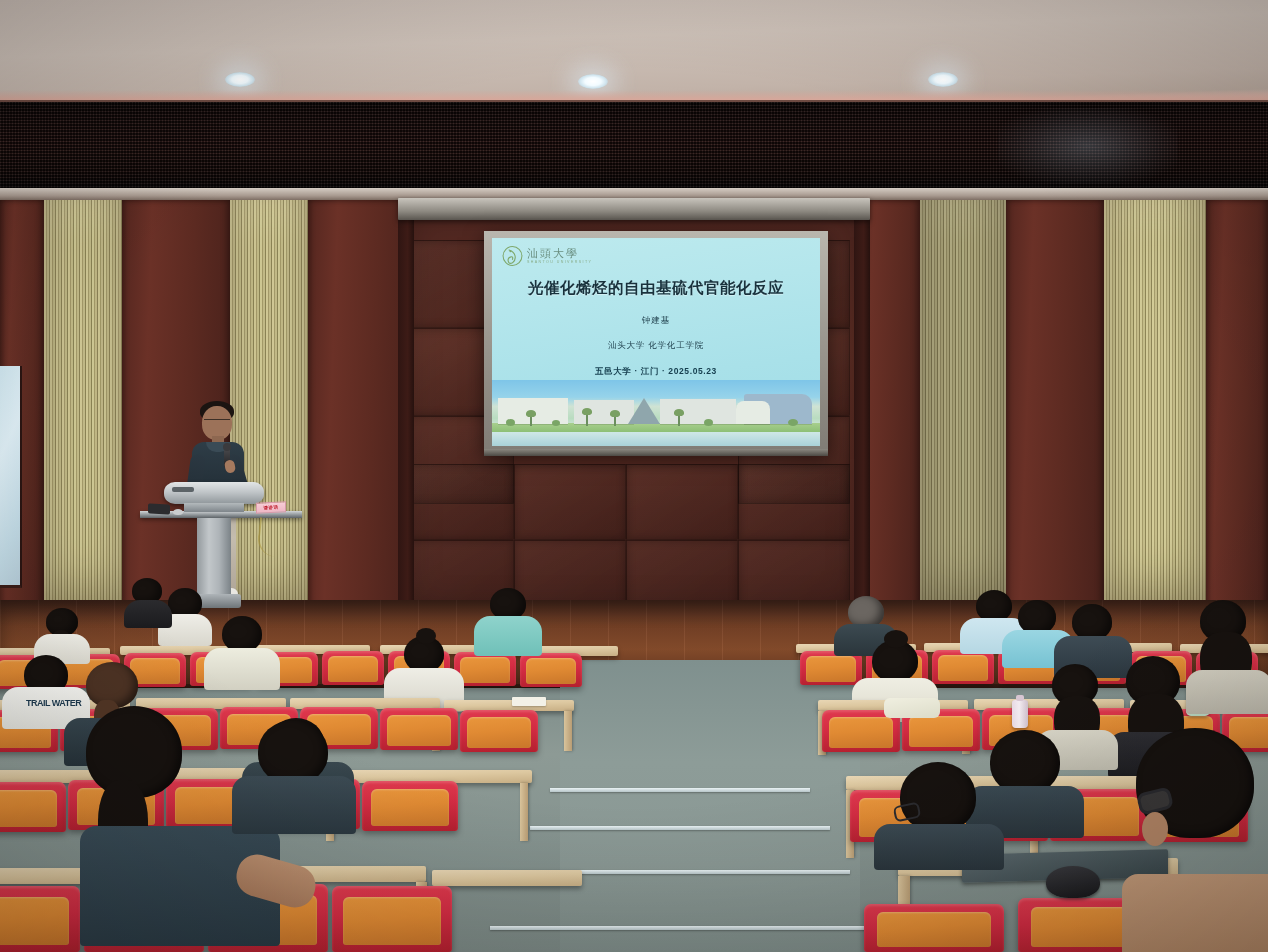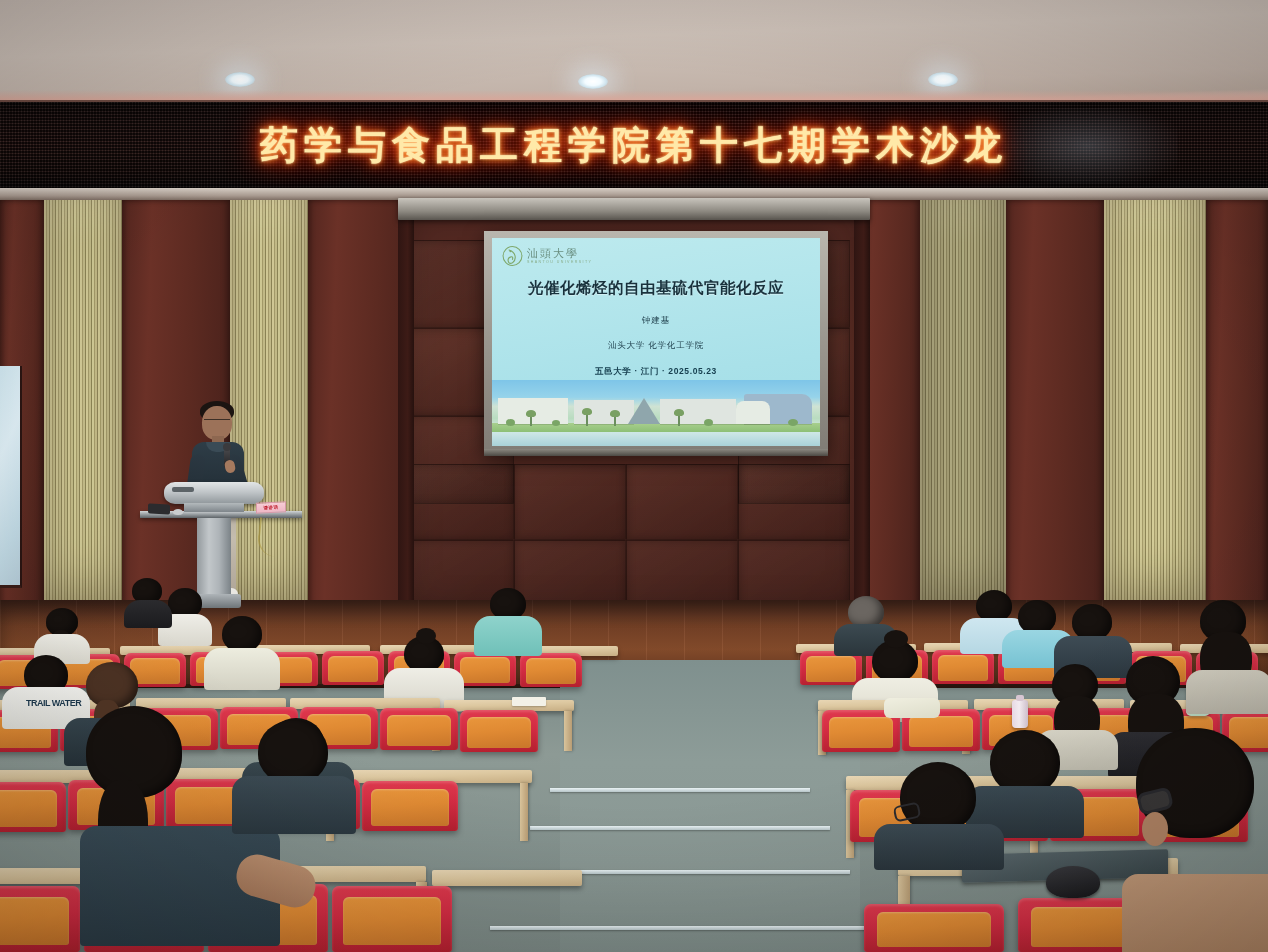--- a/index.html
+++ b/index.html
@@ -451,21 +451,20 @@
 
 <div id="scene">
 
   <div class="ceiling">
     <div class="downlight" style="left:225px; top:72px;"></div>
     <div class="downlight" style="left:578px; top:74px;"></div>
     <div class="downlight" style="left:928px; top:72px;"></div>
   </div>
 
   <div class="led-banner">
-    <div class="led-text">药学与食品工程学院第十七期学术沙龙</div>
     <div class="led-scan"></div>
     <div class="led-vgrid"></div>
     <div class="led-glare"></div>
   </div>
   <div class="led-bottom-trim"></div>
 
   <div class="wall">
     <div class="panel dark" style="left:0px;   width:44px;"></div>
     <div class="panel slat" style="left:44px;  width:78px;"></div>
     <div class="panel dark" style="left:122px; width:108px;"></div>

